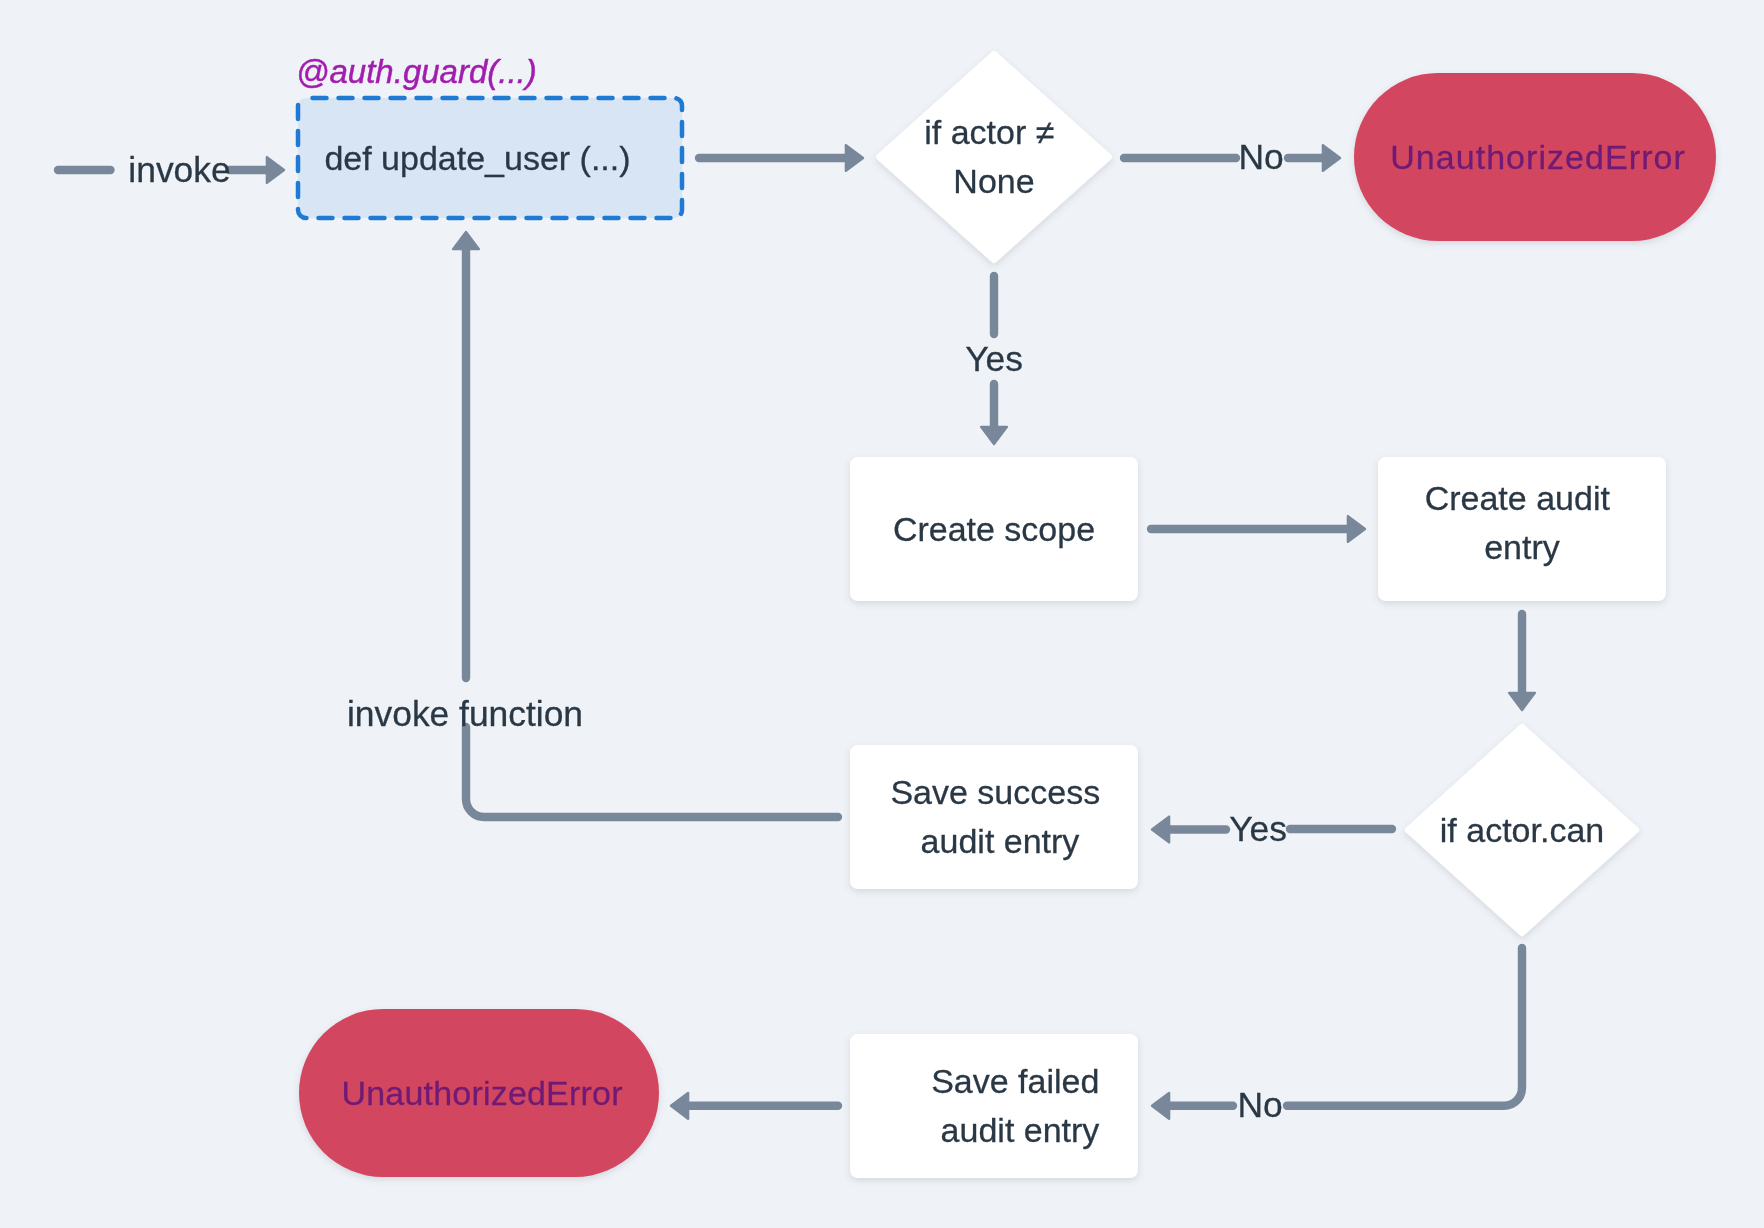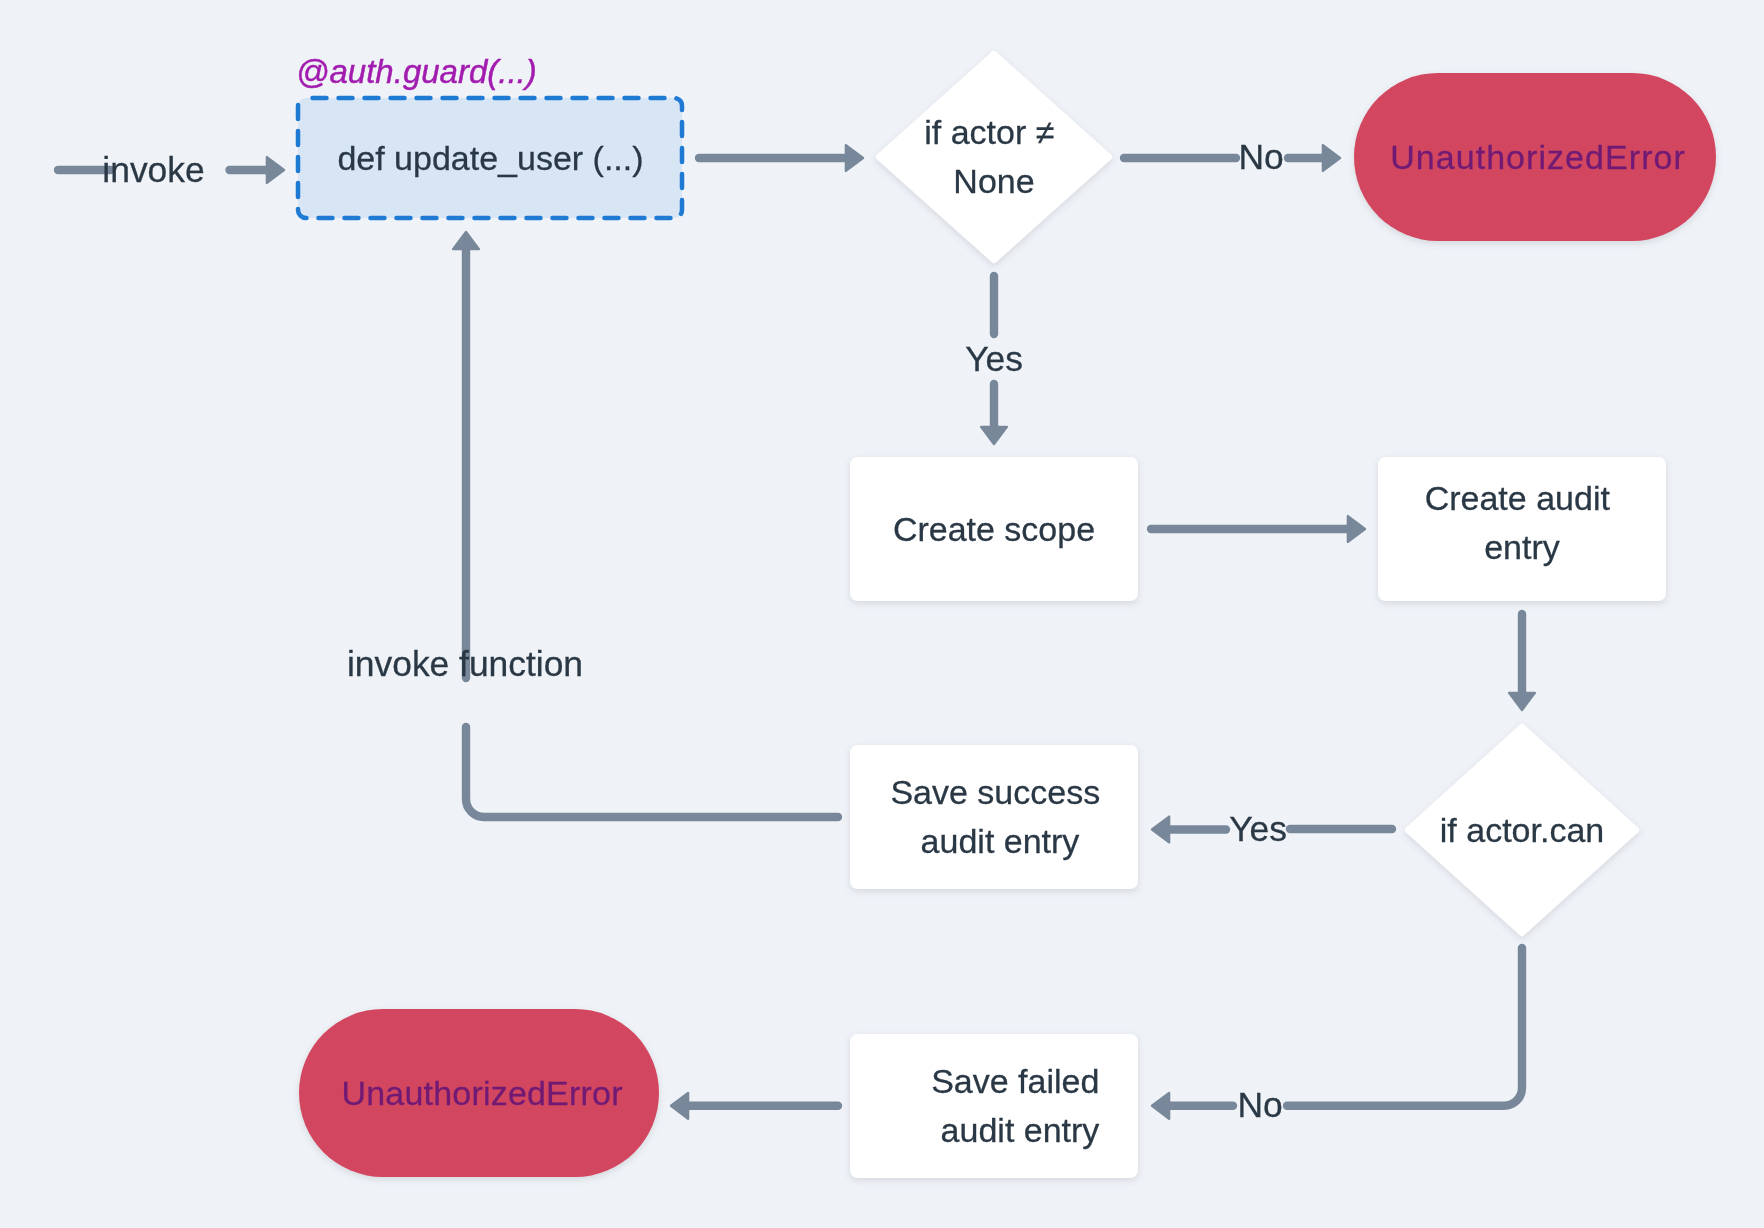--- a/index.html
+++ b/index.html
@@ -100,21 +100,21 @@
       <path d="M 1522 710 L 1509.1 692.9 L 1534.9 692.9 Z"></path>
       <path d="M 1152 829.5 L 1169.1 816.6 L 1169.1 842.4 Z"></path>
       <path d="M 466 232 L 453.1 249.1 L 478.9 249.1 Z"></path>
       <path d="M 1152 1105.8 L 1169.1 1092.9 L 1169.1 1118.7 Z"></path>
       <path d="M 671 1105.8 L 688.1 1092.9 L 688.1 1118.7 Z"></path>
     </g>
   </svg>
 
   <div class="deco-label" style="left:296px;top:54.5px;">@auth.guard(...)</div>
 
-  <div class="node-label" style="left:298px;top:98px;width:385px;height:120px;">def update_user (...)</div>
+  <div class="node-label" style="left:285px;top:98px;width:385px;height:120px;">def update_user (...)</div>
 
   <div class="node-label" style="left:894px;top:107px;width:200px;height:100px;">if actor ≠ 
 None</div>
 
   <div class="node-label light" style="left:1356.5px;top:73px;width:362px;height:168px;letter-spacing:1.05px;text-indent:1.05px;">UnauthorizedError</div>
 
   <div class="node-label" style="left:850px;top:457px;width:288px;height:144px;">Create scope</div>
 
   <div class="node-label" style="left:1378px;top:457px;width:288px;height:132px;">Create audit 
 entry</div>
@@ -122,20 +122,20 @@
   <div class="node-label" style="left:1422px;top:800px;width:200px;height:60px;">if actor.can</div>
 
   <div class="node-label" style="left:850px;top:745px;width:288px;height:144px;padding-left:12px;">Save success 
 audit entry</div>
 
   <div class="node-label" style="left:850px;top:1034px;width:340px;height:144px;text-align:center;">Save failed 
 audit entry</div>
 
   <div class="node-label light" style="left:302px;top:1009px;width:360px;height:168px;letter-spacing:0.2px;text-indent:0.2px;">UnauthorizedError</div>
 
-  <div class="edge-label" style="left:98px;top:145px;width:111px;height:50px;text-align:center;">invoke</div>
+  <div class="edge-label" style="left:124px;top:145px;width:111px;height:50px;text-align:center;">invoke</div>
   <div class="edge-label" style="left:1234px;top:132px;width:54px;height:50px;">No</div>
   <div class="edge-label" style="left:942px;top:334px;width:104px;height:50px;">Yes</div>
   <div class="edge-label" style="left:1226px;top:804px;width:64px;height:50px;">Yes</div>
   <div class="edge-label" style="left:1233px;top:1080px;width:54px;height:50px;">No</div>
-  <div class="edge-label" style="left:347px;top:640px;width:236px;height:49px;">invoke function</div>
+  <div class="edge-label" style="left:347px;top:690px;width:236px;height:49px;">invoke function</div>
 
 </div>
 
 </body></html>

